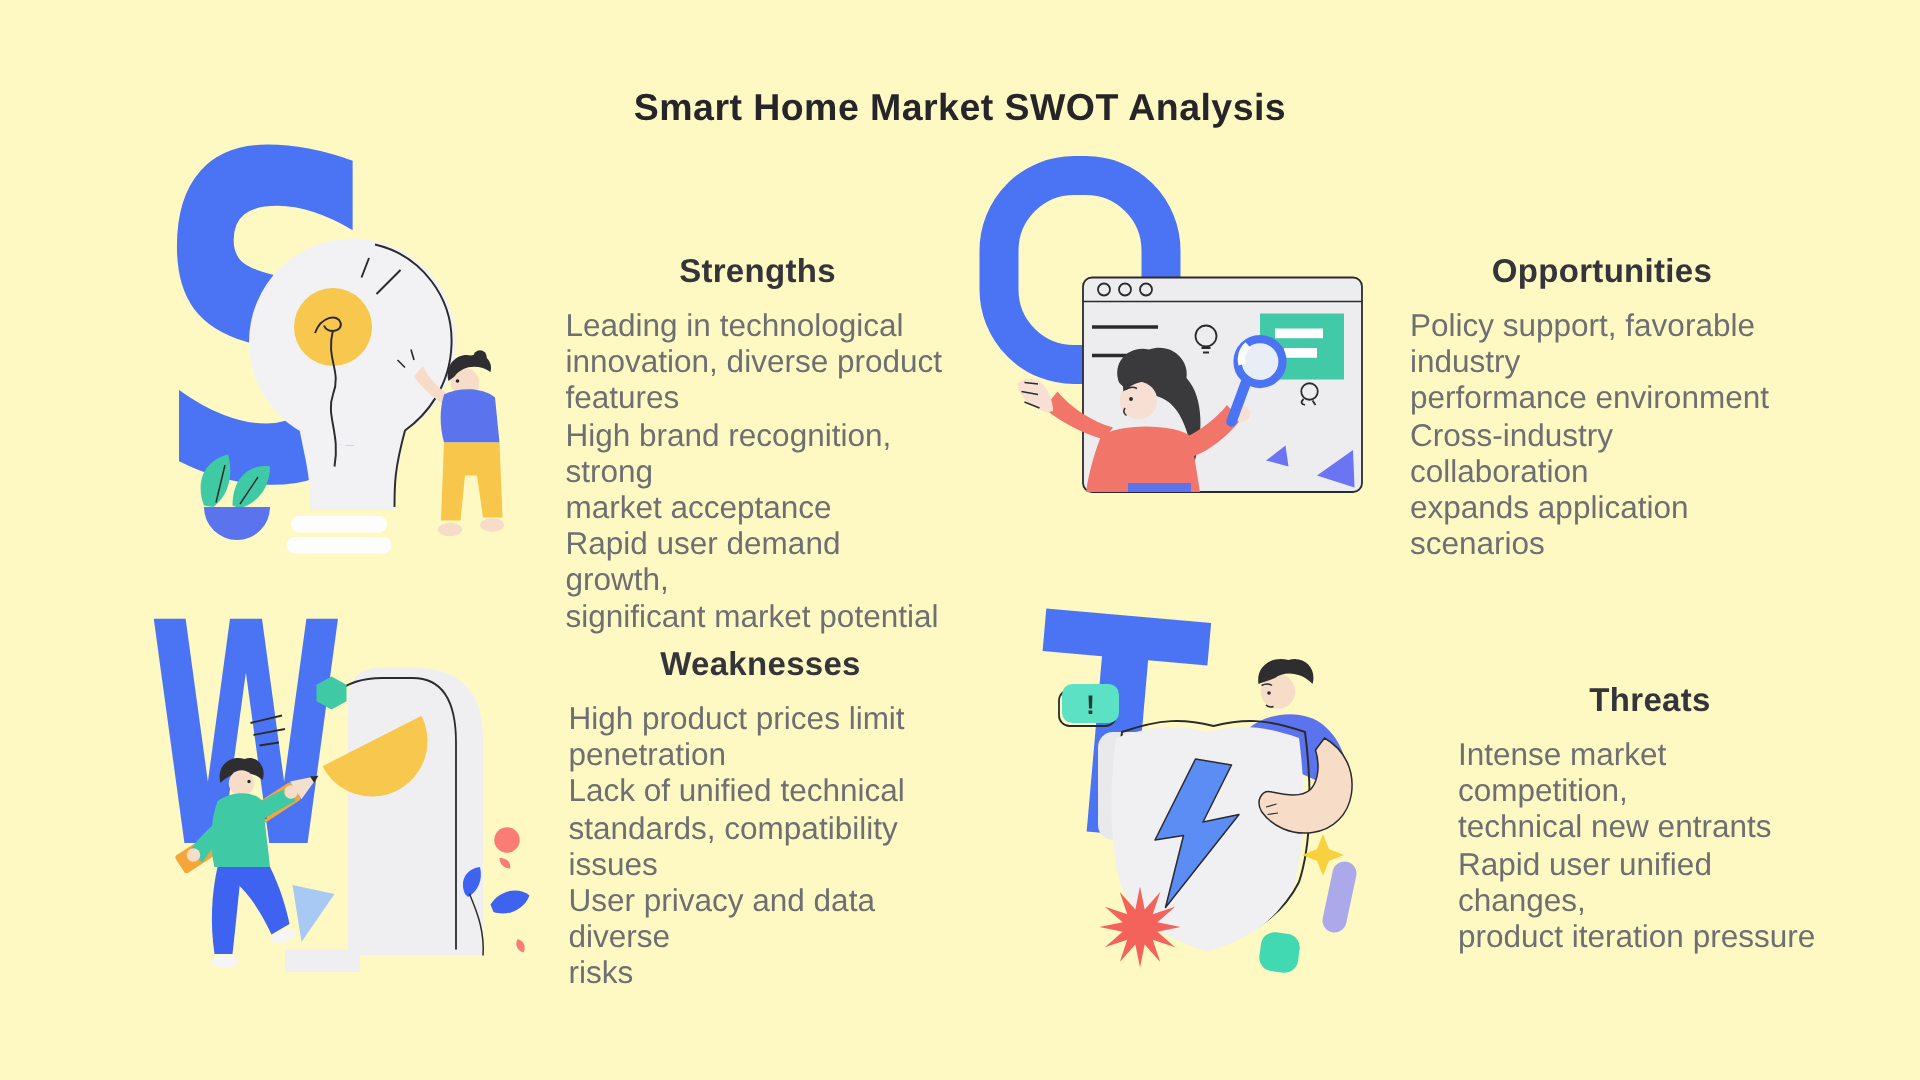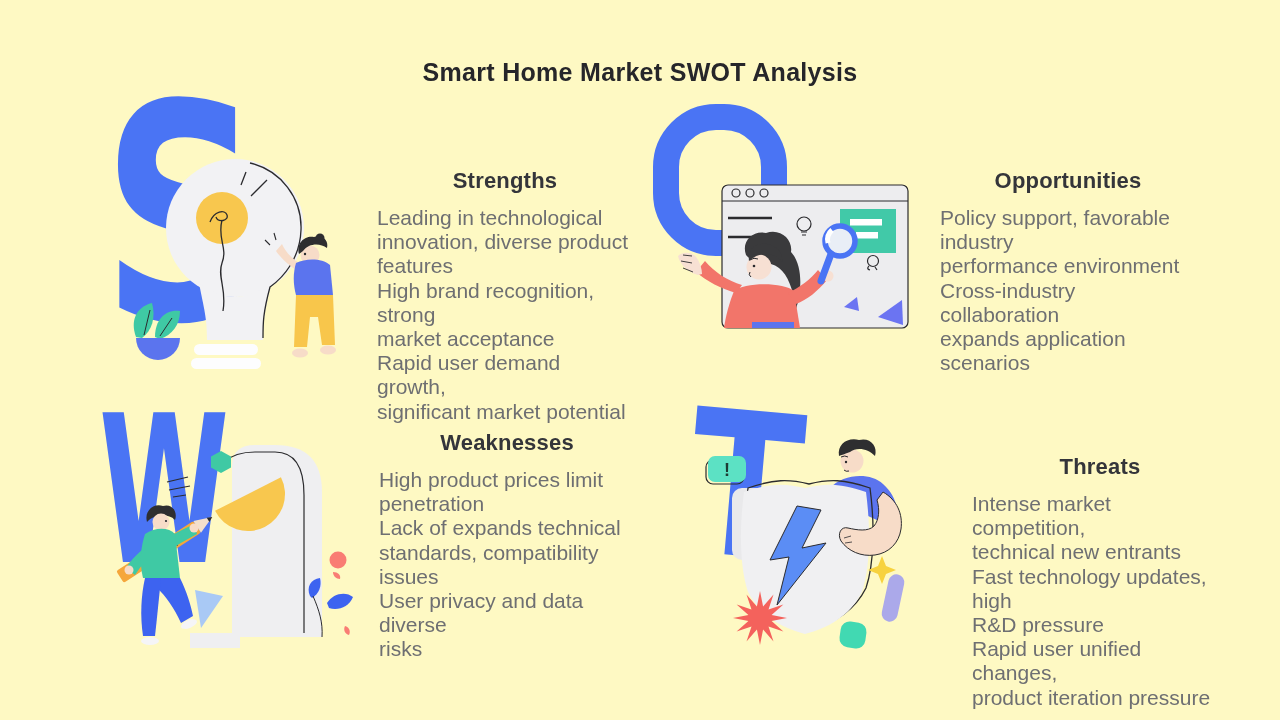--- a/index.html
+++ b/index.html
@@ -204,29 +204,27 @@
     <div class="item">Policy support, favorable industry
 performance environment</div>
     <div class="item">Cross-industry collaboration
 expands application scenarios</div>
   </div>
 
   <div class="quad" id="q-w">
     <div class="heading">Weaknesses</div>
     <div class="item">High product prices limit
 penetration</div>
-    <div class="item">Lack of expands technical
+    <div class="item">Lack of unified technical
 standards, compatibility issues</div>
     <div class="item">User privacy and data diverse
 risks</div>
   </div>
 
   <div class="quad" id="q-t">
     <div class="heading">Threats</div>
     <div class="item">Intense market competition,
 technical new entrants</div>
-    <div class="item">Fast technology updates, high
-R&amp;D pressure</div>
     <div class="item">Rapid user unified changes,
 product iteration pressure</div>
   </div>
 
 </div>
 
 </body></html>

